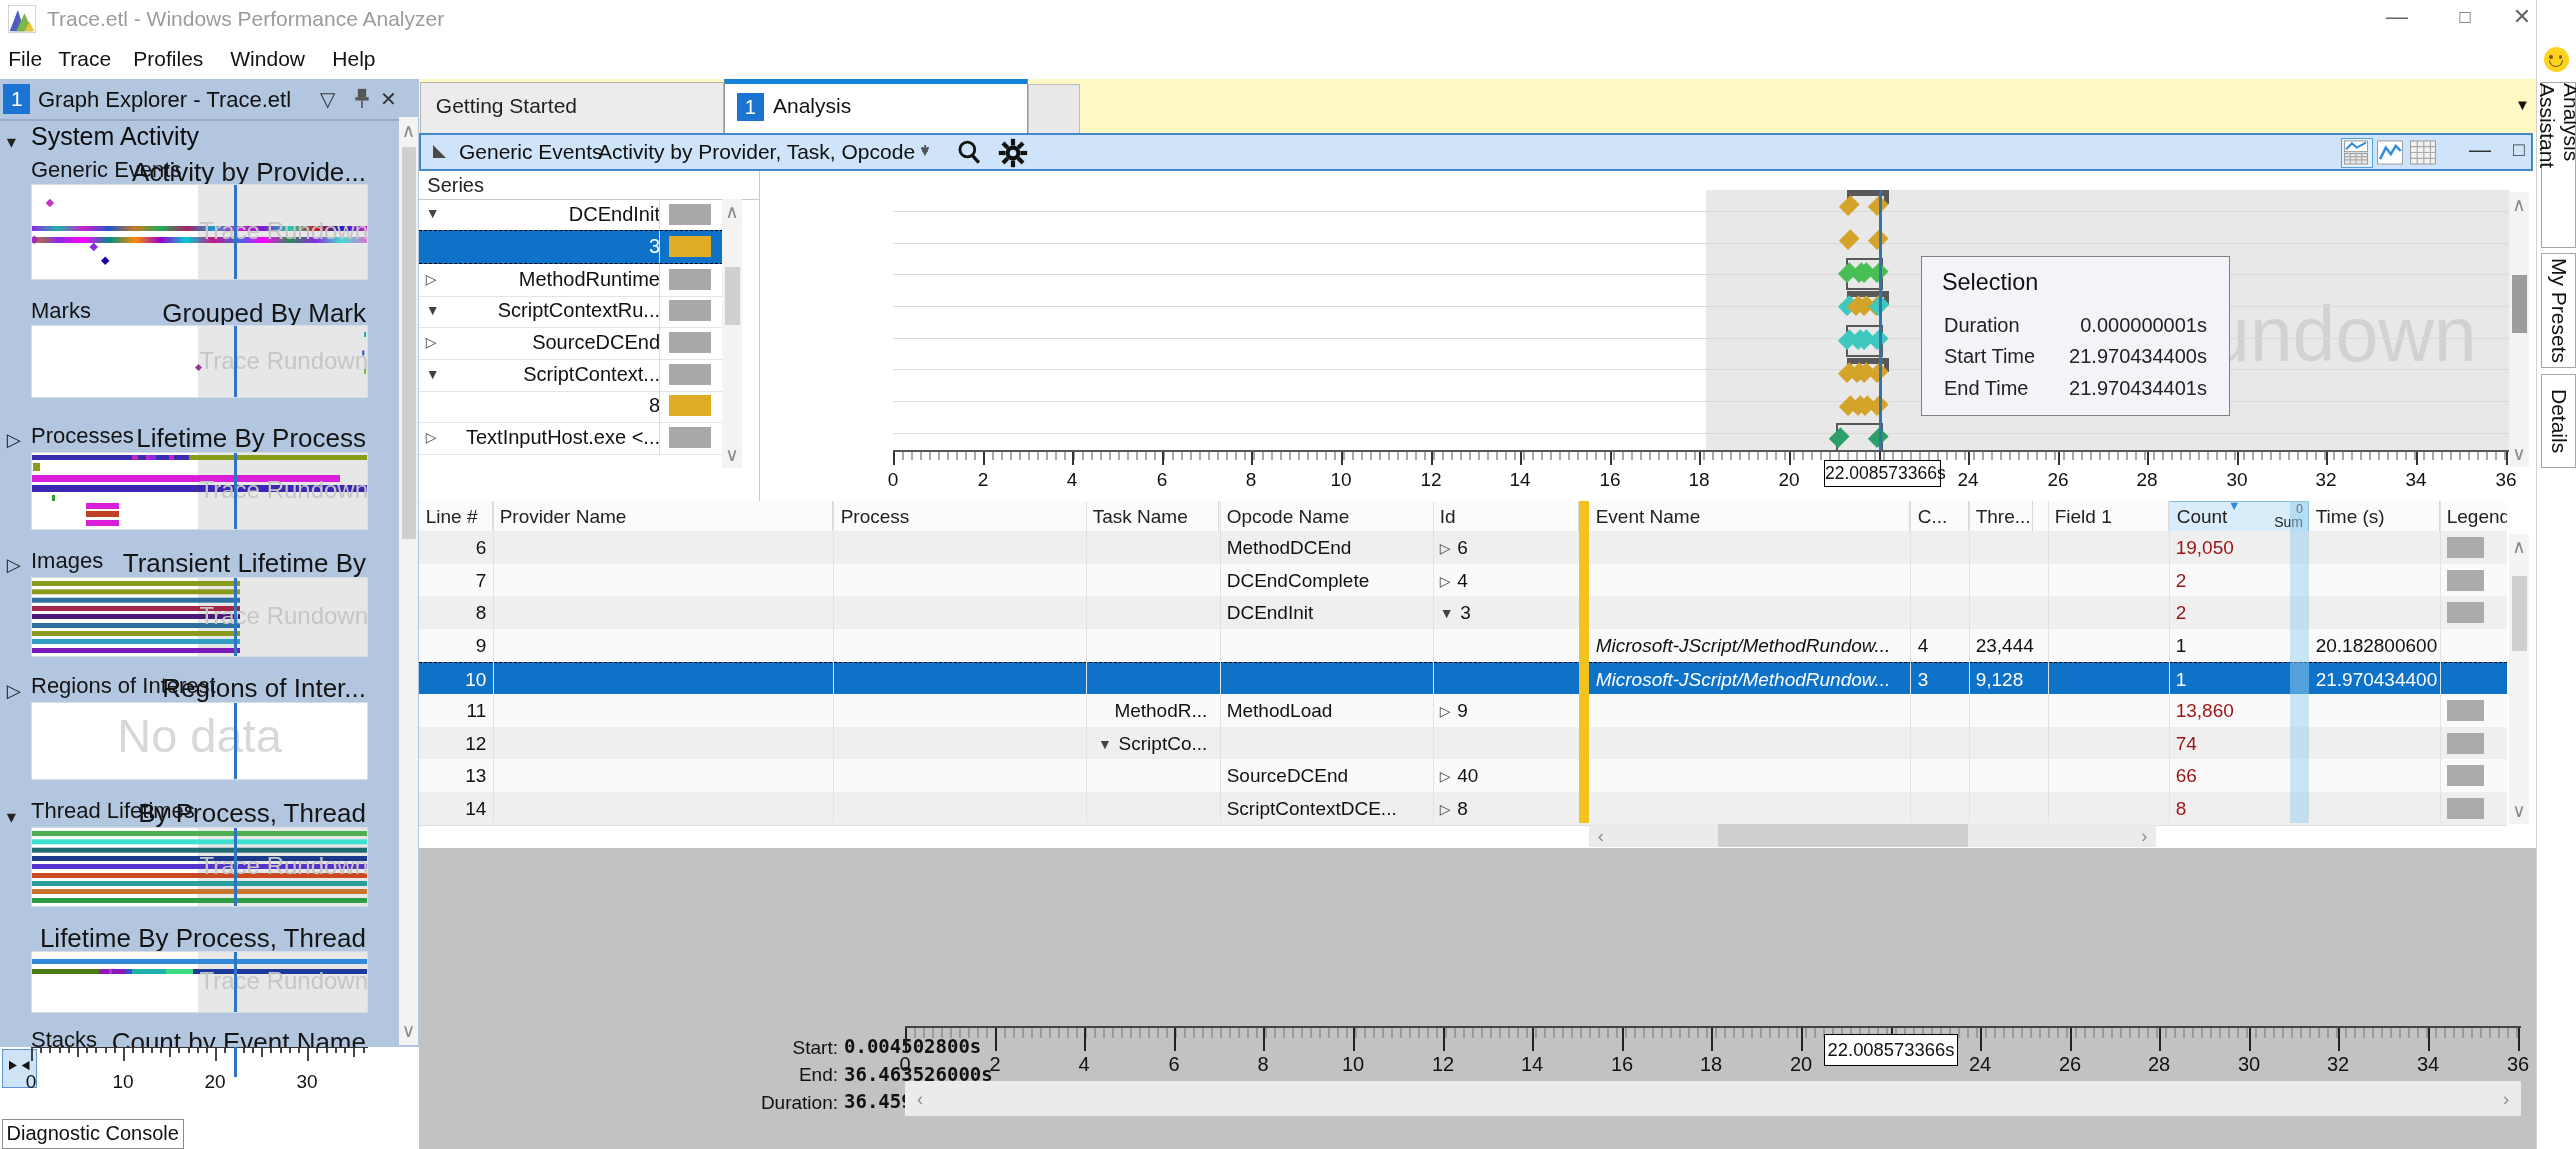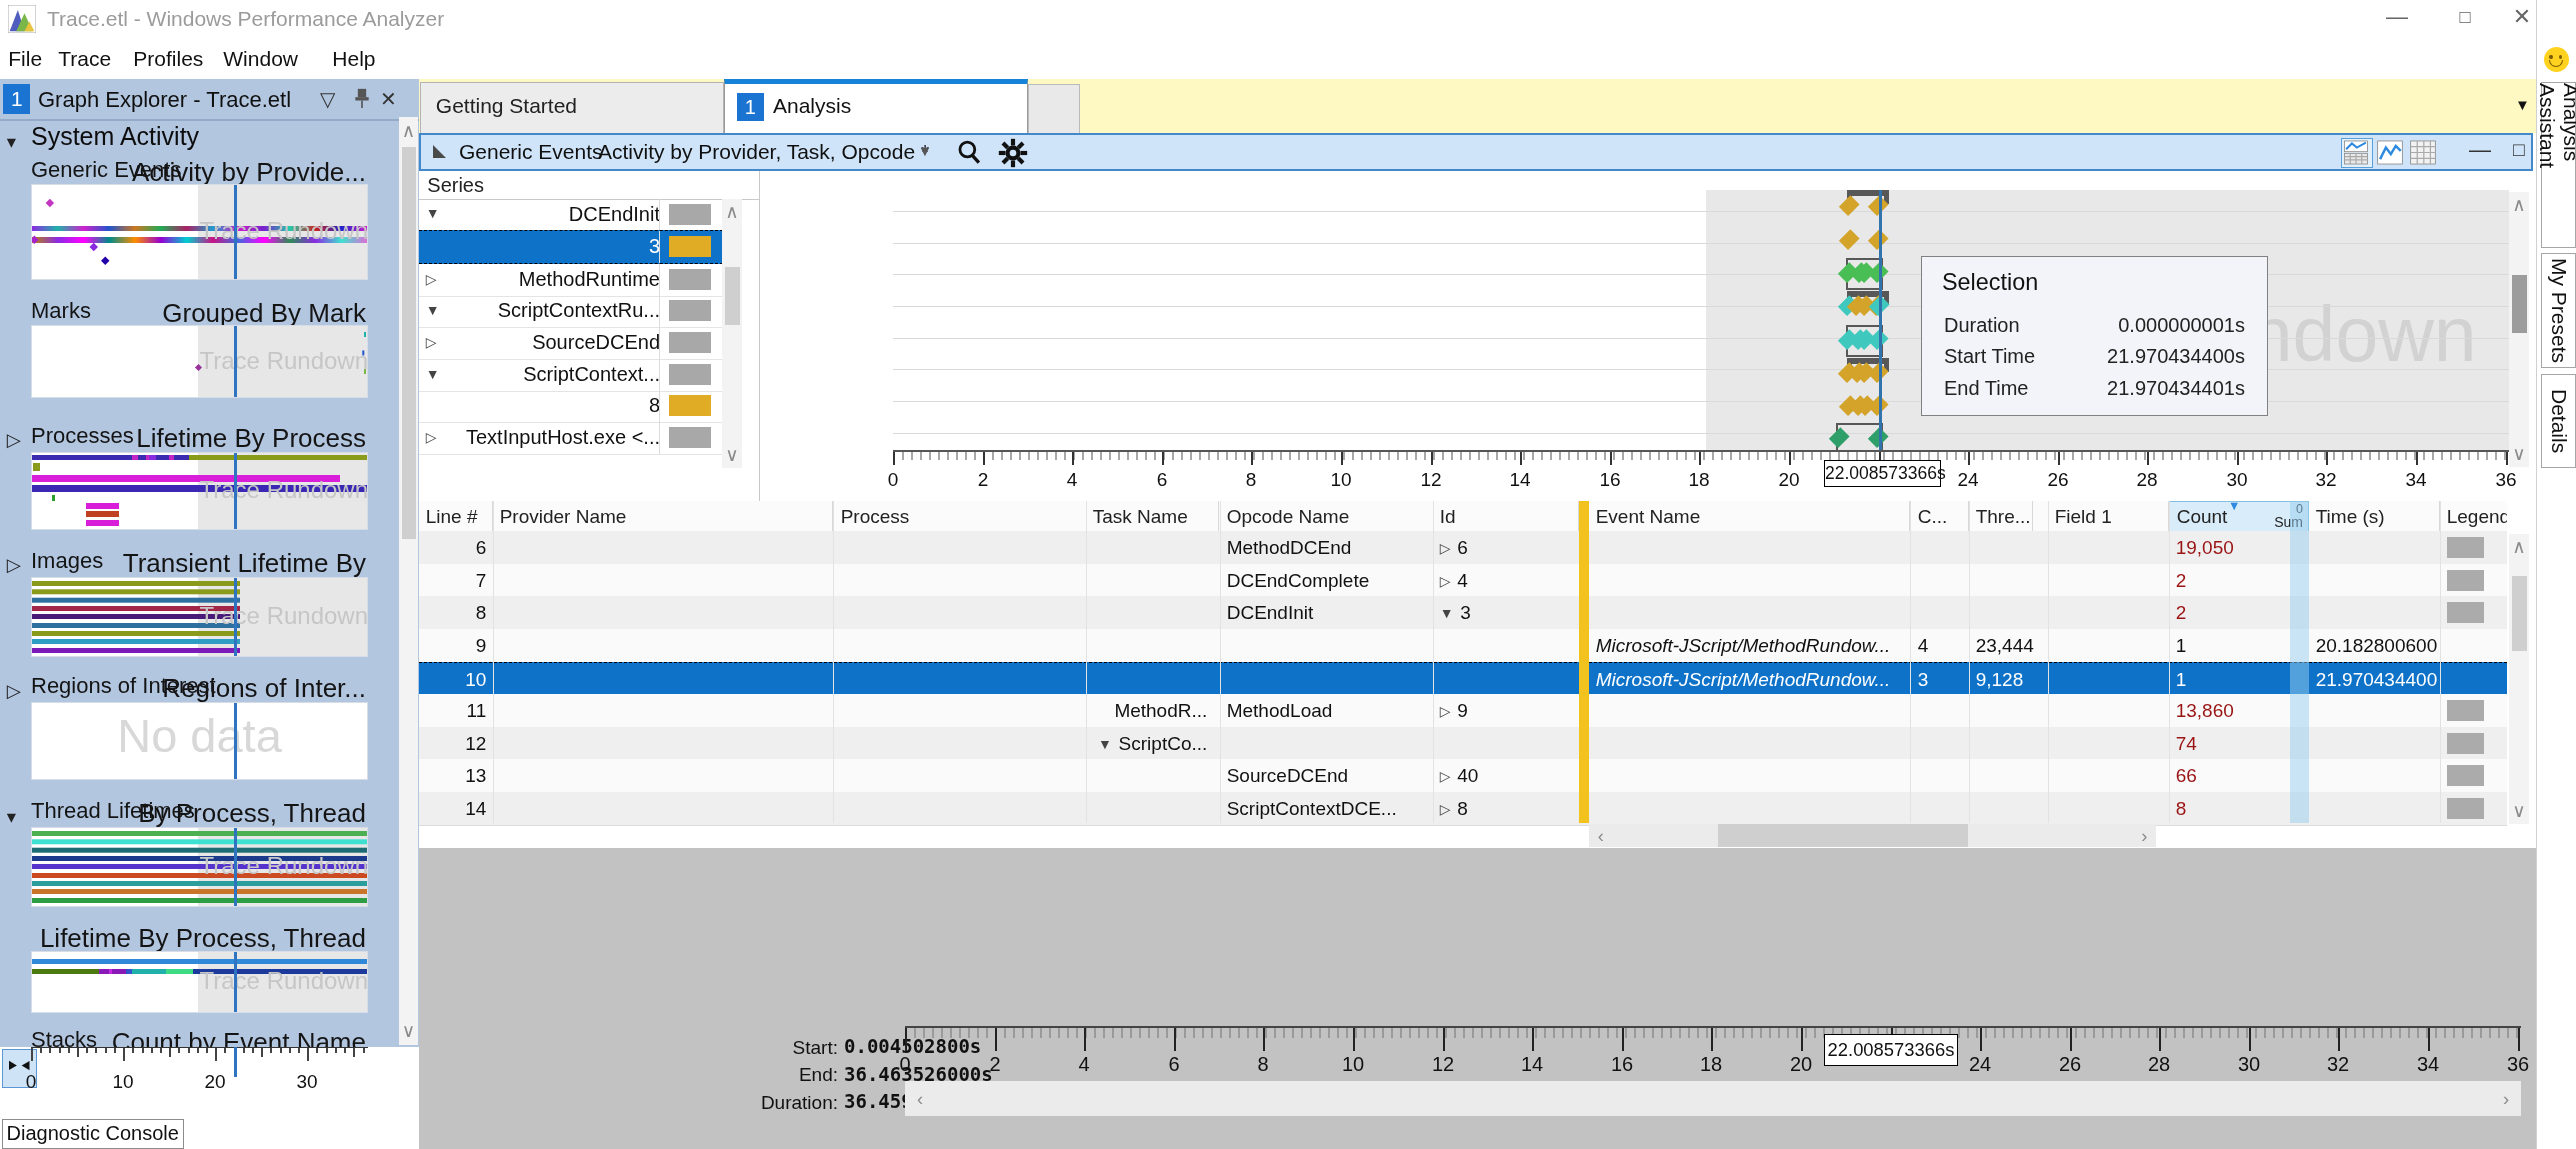--- a/index.html
+++ b/index.html
@@ -69,21 +69,21 @@
   #series-scroll{left:722px;top:199px;width:20px;height:269px;background:#f3f3f3;}
   
   #plot{left:760px;top:190px;width:1749px;height:260px;background:#fff;overflow:hidden;}
   #plot-gray{position:absolute;left:946px;top:0;right:0;bottom:0;background:#e8e8e8;}
   #plot-wm{position:absolute;left:1176px;top:100px;font-size:77px;color:#d2d2d2;z-index:1;}
   .gline{position:absolute;left:133px;right:0;height:0.8px;background:#d9d9d9;z-index:2;}
   .diamond{position:absolute;width:12.5px;height:12.5px;transform:rotate(45deg) scaleY(1.25);z-index:4;}
   .mbox{position:absolute;border:2.5px solid #585858;z-index:3;}
   .mbracket{position:absolute;border-top:6.7px solid #585858;border-left:5px solid #585858;border-right:5px solid #585858;height:8.3px;z-index:3;}
   #sel-line{position:absolute;left:1119px;top:0;width:2.5px;height:100%;background:#3174ad;z-index:5;}
-  #sel-tip{position:absolute;left:1161px;top:66px;width:307px;height:158px;background:#f3f4f9;border:1.7px solid #808080;z-index:6;padding-left:38px;}
+  #sel-tip{position:absolute;left:1161px;top:66px;width:307px;height:158px;background:#f3f4f9;border:1.7px solid #808080;z-index:6;}
   #sel-tip .tt{position:absolute;left:20px;top:11.7px;font-size:23.4px;color:#111;}
   #sel-tip .tl{position:absolute;left:22px;font-size:20px;color:#222;}
   #sel-tip .tv{position:absolute;right:22px;font-size:20px;color:#222;text-align:right;}
   #axis-line{left:893px;top:450px;width:1616px;height:1.7px;background:#555;}
   #minor-top{left:893px;top:452px;width:1616px;height:7.5px;background:repeating-linear-gradient(to right,#a8a8a8 0 1.7px,transparent 1.7px 9px);}
   #axis-top{left:893px;top:452px;width:1616px;height:47px;}
   #axis-top .tick{position:absolute;top:0;width:1.7px;height:12.5px;background:#333;}
   #axis-top .lab{position:absolute;top:16.7px;font-size:19px;color:#111;transform:translateX(-50%);}
   .cursor-box{position:absolute;background:#fff;border:1.7px solid #000;font-size:17.5px;color:#111;text-align:center;z-index:7;}
   #chart-scroll{left:2509px;top:192px;width:20px;height:275px;background:#f3f3f3;}
@@ -150,21 +150,21 @@
     <span class="txt" id="title-text">Trace.etl - Windows Performance Analyzer</span>
     <span class="wbtn" style="left:2372px">—</span>
     <span class="wbtn" style="left:2440px;font-size:18.4px">□</span>
     <span class="wbtn" style="left:2497px">✕</span>
   </div>
 
   <div class="abs" id="menubar">
     <span class="menu-item" style="left:0px">File</span>
     <span class="menu-item" style="left:50px">Trace</span>
     <span class="menu-item" style="left:125px">Profiles</span>
-    <span class="menu-item" style="left:215px">Window</span>
+    <span class="menu-item" style="left:222px">Window</span>
     <span class="menu-item" style="left:324px">Help</span>
   </div>
 
   <div class="abs" id="sidebar">
     <div class="sb-badge">1</div>
     <span class="txt" id="sb-title">Graph Explorer - Trace.etl</span>
     <span class="sb-icon" style="left:320px">▽</span>
     <svg class="abs" style="left:352px;top:8.3px" width="20" height="22" viewBox="0 0 24 26">
         <rect x="7" y="2" width="10" height="10" fill="#555"></rect>
         <rect x="4" y="12" width="16" height="4" fill="#555"></rect>

